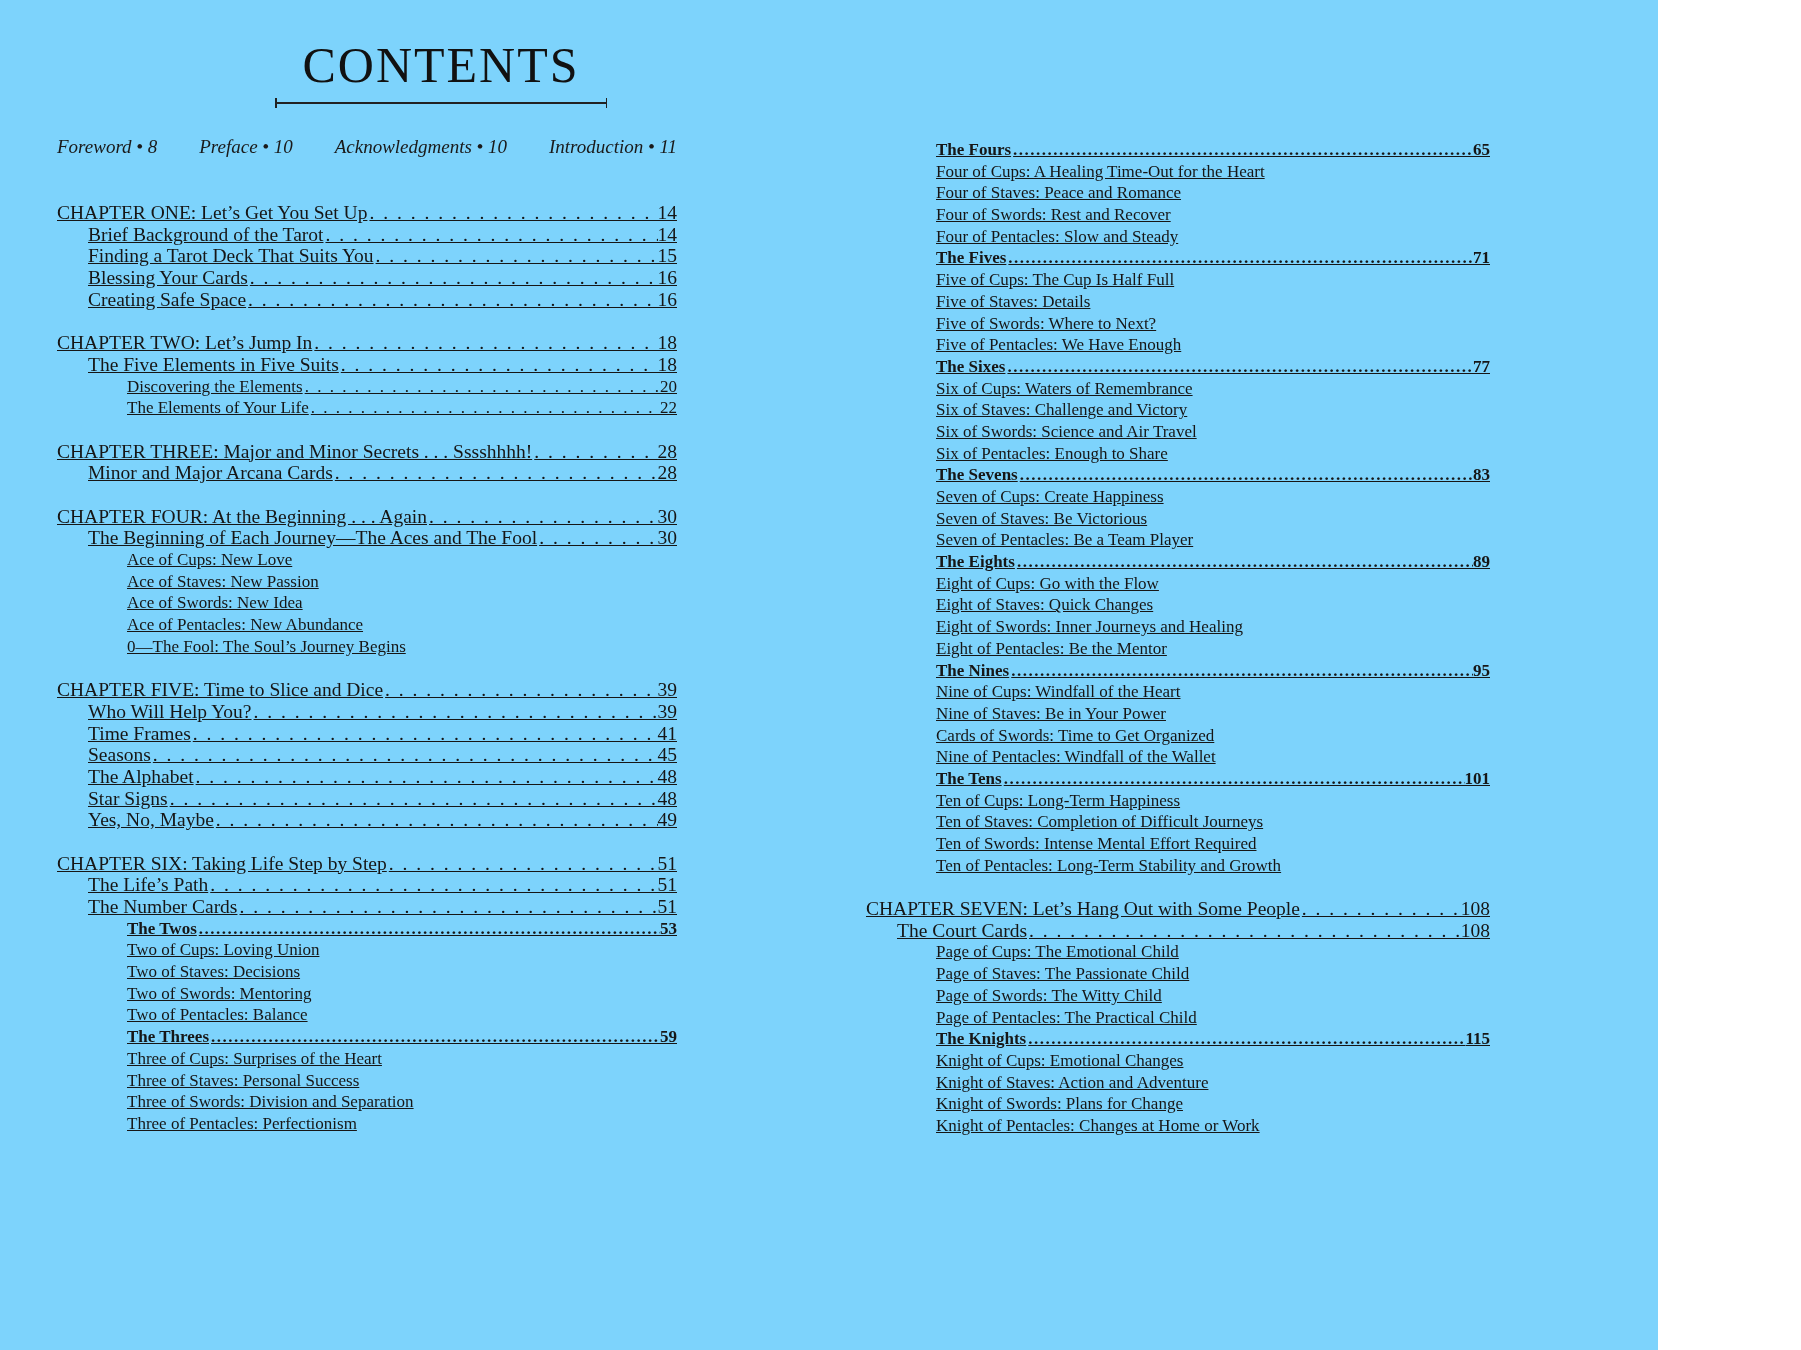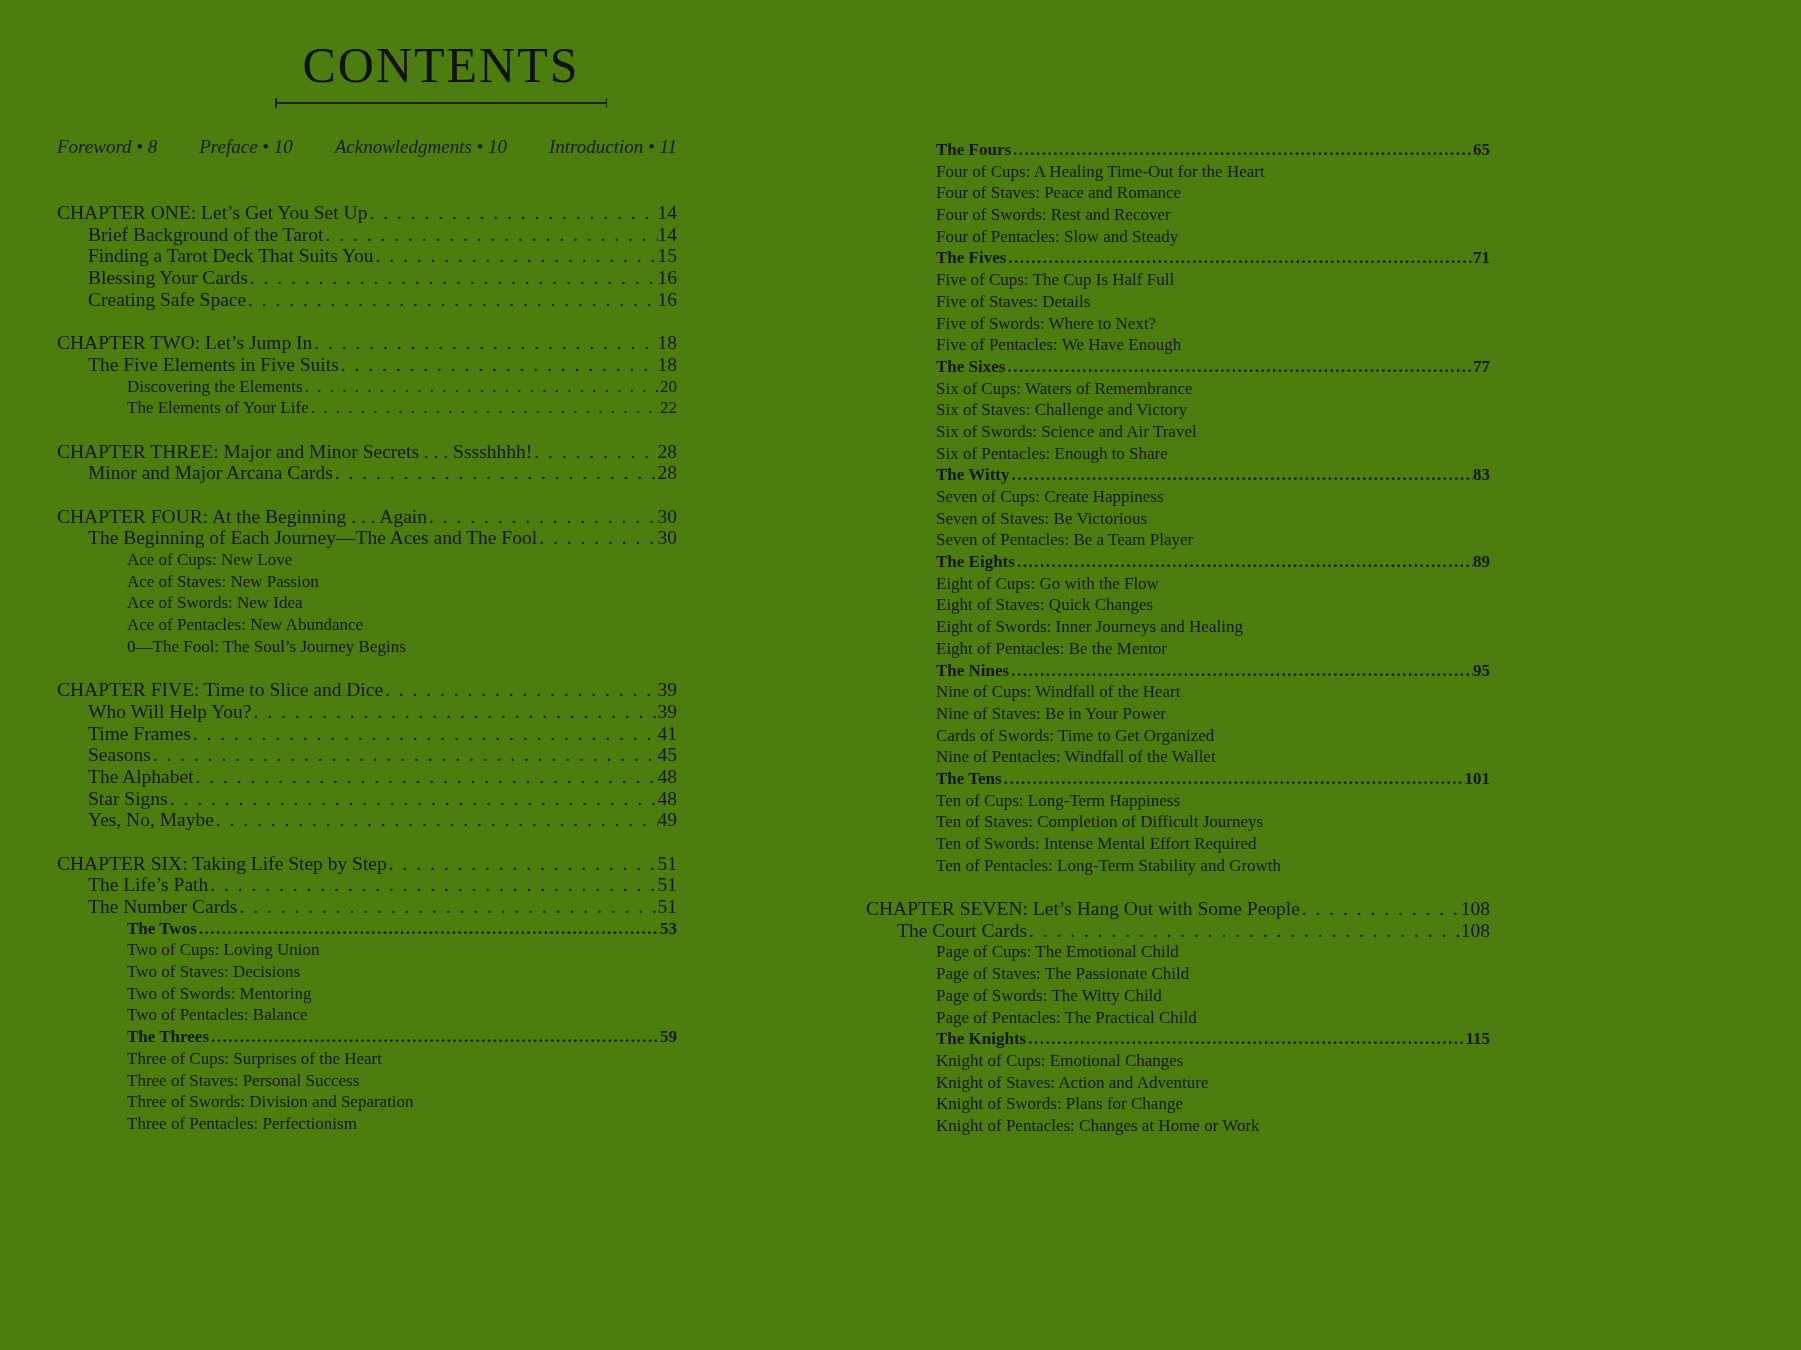--- a/index.html
+++ b/index.html
@@ -1,23 +1,24 @@
 <!DOCTYPE html>
 <html><head>
 <meta charset="utf-8">
 <style>
   html,body { margin:0; padding:0; background:#ffffff; }
   .page {
     position: relative;
-    width: 1801px;
+    width: 1642px;
     height: 1350px;
-    background: #4d7c0f;
+    background: #7dd3fc;
     color: #161616;
     font-family: "Liberation Serif", "DejaVu Serif", serif;
     overflow: hidden;
+    padding-left: 16px;
   }
   .left-col {
     position: absolute;
     left: 57px; top: 0;
     width: 620px;
   }
   .right-col {
     position: absolute;
     left: 866px; top: 95px;
     width: 624px;
@@ -54,21 +55,21 @@
   .front-matter {
     display: flex;
     justify-content: space-between;
     margin-top: 32px;
     font-style: italic;
     font-size: 19px;
     color: #1a1a1a;
     white-space: nowrap;
   }
   .toc { margin-top: 44px; }
-  .block { margin-bottom: 21.7px; }
+  .block { margin-bottom: 21.7px; text-decoration: underline; }
   .row {
     display: flex;
     align-items: baseline;
     height: 21.7px;
     line-height: 21.7px;
     font-size: 19.5px;
     white-space: nowrap;
   }
   .row.lvl1 { padding-left: 31px; text-align: center; }
   .row.lvl2 { padding-left: 70px; font-size: 17px; }
@@ -334,21 +335,21 @@
           <div class="row lvl2">
             <span class="txt">Six of Staves: Challenge and Victory</span>
           </div>
           <div class="row lvl2">
             <span class="txt">Six of Swords: Science and Air Travel</span>
           </div>
           <div class="row lvl2">
             <span class="txt">Six of Pentacles: Enough to Share</span>
           </div>
           <div class="row lvl2 bold">
-            <span class="txt">The Witty</span>
+            <span class="txt">The Sevens</span>
             <span class="leader"></span>
             <span class="pg">83</span>
           </div>
           <div class="row lvl2">
             <span class="txt">Seven of Cups: Create Happiness</span>
           </div>
           <div class="row lvl2">
             <span class="txt">Seven of Staves: Be Victorious</span>
           </div>
           <div class="row lvl2">

